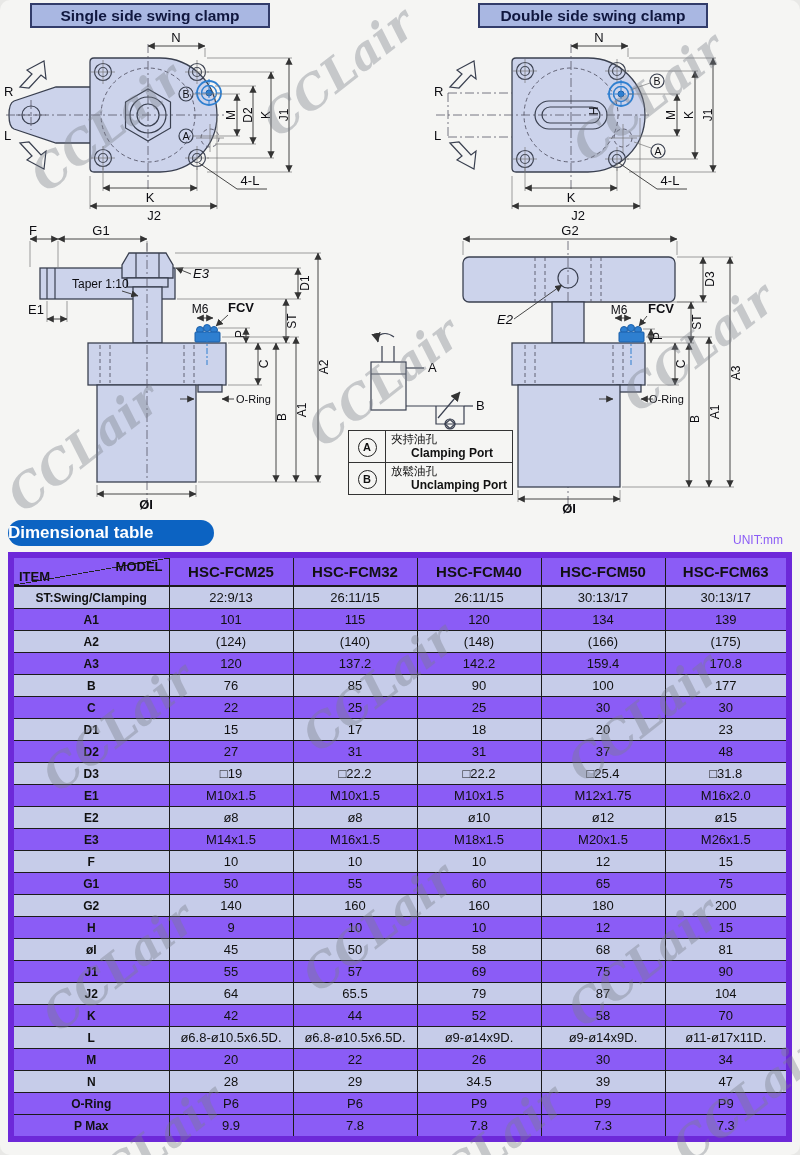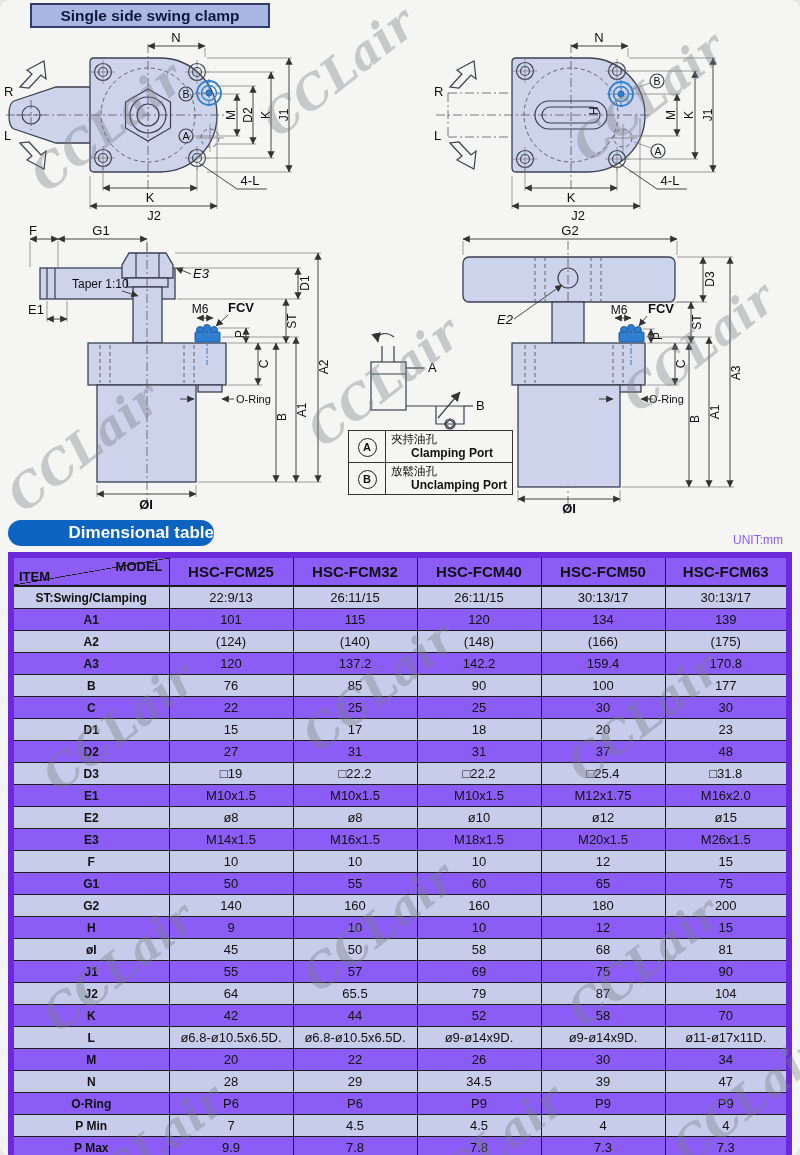--- a/index.html
+++ b/index.html
@@ -26,21 +26,21 @@
   
   .legend{position:absolute;left:348px;top:430px;border-collapse:collapse;background:#f5f5f3;}
   .legend td{border:1.5px solid #333;padding:2px 5px;}
   .legend .sym{width:26px;text-align:center;}
   .circ{display:inline-block;width:17px;height:17px;border:1.4px solid #222;border-radius:50%;
         font-size:11px;font-weight:bold;line-height:17px;text-align:center;}
   .legend .zh{font-size:11.5px;line-height:13px;}
   .legend .en{font-size:12px;font-weight:bold;line-height:14px;margin-left:20px;}
   
   .pill{position:absolute;left:8px;top:520px;width:206px;height:26px;border-radius:13px;
-        background:#0c63c2;color:#fff;font-weight:bold;font-size:17px;text-align:right;line-height:26px;}
+        background:#0c63c2;color:#fff;font-weight:bold;font-size:17px;text-align:left;line-height:26px;}
   .unit{position:absolute;left:733px;top:533px;font-size:12px;color:#8b5cf6;}
   table.dims{position:absolute;left:8px;top:552px;width:784px;border-collapse:collapse;
              table-layout:fixed;background:#8b5cf6;border:6px solid #6d28d9;}
   table.dims th, table.dims td{border:1px solid #1b1b1b;padding:0 2px;text-align:center;
              overflow:hidden;white-space:nowrap;}
   table.dims th{height:27px;font-size:15px;border-bottom-width:2px;}
   table.dims td{height:21px;font-size:13px;}
   table.dims td.item{font-weight:bold;font-size:12px;}
   table.dims tr.alt{background:#c6cce9;}
   th.corner{position:relative;background:
@@ -51,20 +51,21 @@
   #wm-layer{position:absolute;inset:0;z-index:6;pointer-events:none;overflow:hidden;}
   .wm-text{position:absolute;font-family:"DejaVu Serif",serif;font-style:italic;font-weight:bold;
            font-size:46px;color:rgba(122,126,138,0.38);transform:rotate(-38deg);white-space:nowrap;}
 </style>
 </head>
 <body>
 
 <div class="page">
 
   <div class="ptitle" style="left:30px;width:236px;">Single side swing clamp</div>
+  <div class="ptitle" style="left:478px;width:226px;">Double side swing clamp</div>
 
   <svg style="left:0;top:30px;" width="330" height="195" viewBox="0 0 330 195">
     <defs>
         <marker id="m1" viewBox="0 0 10 10" refX="9.5" refY="5" markerWidth="8" markerHeight="8" orient="auto-start-reverse">
           <path d="M0,0 L10,5 L0,10 z" fill="#333"></path>
         </marker>
       </defs>
     <g>
       <path class="fill" d="M14,71 L56,57 L95,57 L95,113 L56,113 L14,99 Q9,97 9,85 Q9,73 14,71 Z"></path>
       <path class="fill" d="M94,28 L160,28 A57 57 0 1 1 160,142 L94,142 Q90,142 90,138 L90,32 Q90,28 94,28 Z"></path>
@@ -644,28 +645,20 @@
           <td>47</td>
         </tr>
         <tr>
           <td class="item">O-Ring</td>
           <td>P6</td>
           <td>P6</td>
           <td>P9</td>
           <td>P9</td>
           <td>P9</td>
         </tr>
-        <tr class="alt">
-          <td class="item">P Min</td>
-          <td>7</td>
-          <td>4.5</td>
-          <td>4.5</td>
-          <td>4</td>
-          <td>4</td>
-        </tr>
         <tr>
           <td class="item">P Max</td>
           <td>9.9</td>
           <td>7.8</td>
           <td>7.8</td>
           <td>7.3</td>
           <td>7.3</td>
         </tr>
       </tbody>
   </table>

